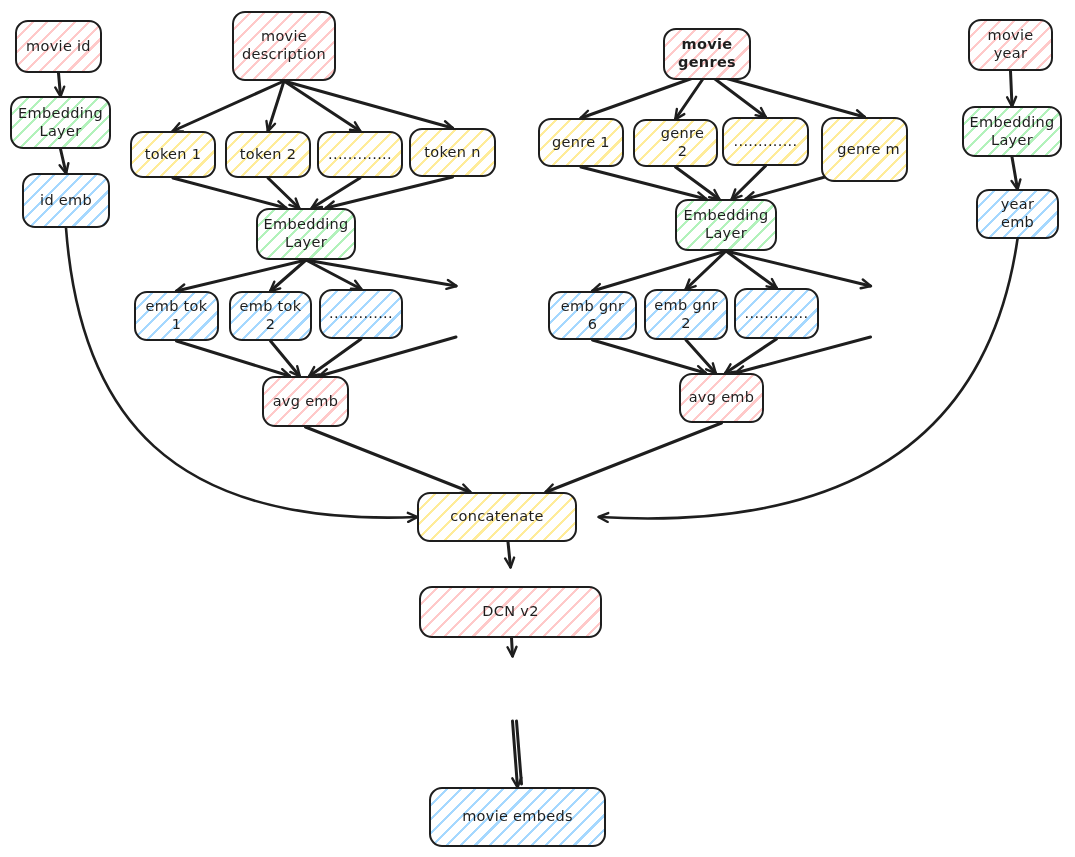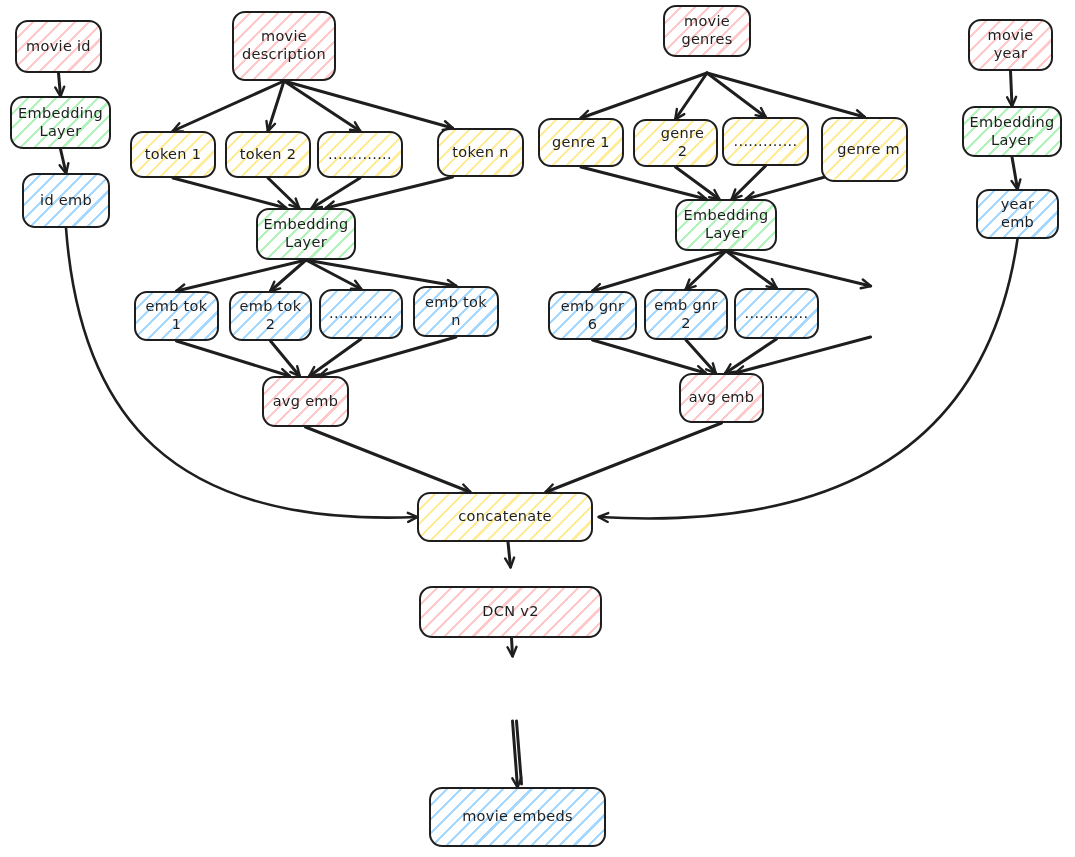--- a/index.html
+++ b/index.html
@@ -112,42 +112,39 @@
       </div>
       <div class="node" style="left: 130px; top: 131px; width: 86px; height: 47px; background-color: rgb(255, 255, 255); background-image: repeating-linear-gradient(135deg, rgb(255, 236, 153) 0px, rgb(255, 236, 153) 2.2px, rgba(0, 0, 0, 0) 2.2px, rgba(0, 0, 0, 0) 10px);">
         <span>token 1</span>
       </div>
       <div class="node" style="left: 225px; top: 131px; width: 86px; height: 47px; background-color: rgb(255, 255, 255); background-image: repeating-linear-gradient(135deg, rgb(255, 236, 153) 0px, rgb(255, 236, 153) 2.2px, rgba(0, 0, 0, 0) 2.2px, rgba(0, 0, 0, 0) 10px);">
         <span>token 2</span>
       </div>
       <div class="node" style="left: 317px; top: 131px; width: 86px; height: 47px; background-color: rgb(255, 255, 255); background-image: repeating-linear-gradient(135deg, rgb(255, 236, 153) 0px, rgb(255, 236, 153) 2.2px, rgba(0, 0, 0, 0) 2.2px, rgba(0, 0, 0, 0) 10px);">
         <span>.............</span>
       </div>
-      <div class="node" style="left: 409px; top: 128px; width: 87px; height: 49px; background-color: rgb(255, 255, 255); background-image: repeating-linear-gradient(135deg, rgb(255, 236, 153) 0px, rgb(255, 236, 153) 2.2px, rgba(0, 0, 0, 0) 2.2px, rgba(0, 0, 0, 0) 10px); margin-left: 28px;">
+      <div class="node" style="left: 409px; top: 128px; width: 87px; height: 49px; background-color: rgb(255, 255, 255); background-image: repeating-linear-gradient(135deg, rgb(255, 236, 153) 0px, rgb(255, 236, 153) 2.2px, rgba(0, 0, 0, 0) 2.2px, rgba(0, 0, 0, 0) 10px);">
         <span>token n</span>
       </div>
       <div class="node" style="left: 256px; top: 208px; width: 100px; height: 52px; background-color: rgb(255, 255, 255); background-image: repeating-linear-gradient(135deg, rgb(178, 242, 187) 0px, rgb(178, 242, 187) 2.2px, rgba(0, 0, 0, 0) 2.2px, rgba(0, 0, 0, 0) 10px);">
         <span>Embedding Layer</span>
       </div>
       <div class="node" style="left: 134px; top: 291px; width: 85px; height: 50px; background-color: rgb(255, 255, 255); background-image: repeating-linear-gradient(135deg, rgb(165, 216, 255) 0px, rgb(165, 216, 255) 2.2px, rgba(0, 0, 0, 0) 2.2px, rgba(0, 0, 0, 0) 10px);">
         <span>emb tok 1</span>
       </div>
       <div class="node" style="left: 229px; top: 291px; width: 83px; height: 50px; background-color: rgb(255, 255, 255); background-image: repeating-linear-gradient(135deg, rgb(165, 216, 255) 0px, rgb(165, 216, 255) 2.2px, rgba(0, 0, 0, 0) 2.2px, rgba(0, 0, 0, 0) 10px);">
         <span>emb tok 2</span>
       </div>
       <div class="node" style="left: 319px; top: 289px; width: 84px; height: 50px; background-color: rgb(255, 255, 255); background-image: repeating-linear-gradient(135deg, rgb(165, 216, 255) 0px, rgb(165, 216, 255) 2.2px, rgba(0, 0, 0, 0) 2.2px, rgba(0, 0, 0, 0) 10px);">
         <span>.............</span>
       </div>
-      <div class="node" style="left: 413px; top: 286px; width: 86px; height: 51px; background-color: rgb(255, 255, 255); background-image: repeating-linear-gradient(135deg, rgb(165, 216, 255) 0px, rgb(165, 216, 255) 2.2px, rgba(0, 0, 0, 0) 2.2px, rgba(0, 0, 0, 0) 10px);">
-        <span>emb tok n</span>
-      </div>
       <div class="node" style="left: 262px; top: 376px; width: 87px; height: 51px; background-color: rgb(255, 255, 255); background-image: repeating-linear-gradient(135deg, rgb(255, 201, 201) 0px, rgb(255, 201, 201) 2.2px, rgba(0, 0, 0, 0) 2.2px, rgba(0, 0, 0, 0) 10px);">
         <span>avg emb</span>
       </div>
-      <div class="node" style="left: 663px; top: 5px; width: 88px; height: 52px; background-color: rgb(255, 255, 255); background-image: repeating-linear-gradient(135deg, rgb(255, 201, 201) 0px, rgb(255, 201, 201) 2.2px, rgba(0, 0, 0, 0) 2.2px, rgba(0, 0, 0, 0) 10px);">
+      <div class="node" style="left: 663px; top: 28px; width: 88px; height: 52px; background-color: rgb(255, 255, 255); background-image: repeating-linear-gradient(135deg, rgb(255, 201, 201) 0px, rgb(255, 201, 201) 2.2px, rgba(0, 0, 0, 0) 2.2px, rgba(0, 0, 0, 0) 10px); font-weight: bold;">
         <span>movie genres</span>
       </div>
       <div class="node" style="left: 538px; top: 118px; width: 86px; height: 49px; background-color: rgb(255, 255, 255); background-image: repeating-linear-gradient(135deg, rgb(255, 236, 153) 0px, rgb(255, 236, 153) 2.2px, rgba(0, 0, 0, 0) 2.2px, rgba(0, 0, 0, 0) 10px);">
         <span>genre 1</span>
       </div>
       <div class="node" style="left: 633px; top: 119px; width: 85px; height: 48px; background-color: rgb(255, 255, 255); background-image: repeating-linear-gradient(135deg, rgb(255, 236, 153) 0px, rgb(255, 236, 153) 2.2px, rgba(0, 0, 0, 0) 2.2px, rgba(0, 0, 0, 0) 10px); padding-left: 20px;">
         <span>genre 2</span>
       </div>
       <div class="node" style="left: 722px; top: 117px; width: 87px; height: 49px; background-color: rgb(255, 255, 255); background-image: repeating-linear-gradient(135deg, rgb(255, 236, 153) 0px, rgb(255, 236, 153) 2.2px, rgba(0, 0, 0, 0) 2.2px, rgba(0, 0, 0, 0) 10px);">
         <span>.............</span>
@@ -172,21 +169,21 @@
       </div>
       <div class="node" style="left: 968px; top: 19px; width: 85px; height: 52px; background-color: rgb(255, 255, 255); background-image: repeating-linear-gradient(135deg, rgb(255, 201, 201) 0px, rgb(255, 201, 201) 2.2px, rgba(0, 0, 0, 0) 2.2px, rgba(0, 0, 0, 0) 10px);">
         <span>movie year</span>
       </div>
       <div class="node" style="left: 962px; top: 106px; width: 100px; height: 51px; background-color: rgb(255, 255, 255); background-image: repeating-linear-gradient(135deg, rgb(178, 242, 187) 0px, rgb(178, 242, 187) 2.2px, rgba(0, 0, 0, 0) 2.2px, rgba(0, 0, 0, 0) 10px);">
         <span>Embedding Layer</span>
       </div>
       <div class="node" style="left: 976px; top: 189px; width: 83px; height: 50px; background-color: rgb(255, 255, 255); background-image: repeating-linear-gradient(135deg, rgb(165, 216, 255) 0px, rgb(165, 216, 255) 2.2px, rgba(0, 0, 0, 0) 2.2px, rgba(0, 0, 0, 0) 10px);">
         <span>year emb</span>
       </div>
-      <div class="node" style="left: 417px; top: 492px; width: 176px; height: 50px; background-color: rgb(255, 255, 255); background-image: repeating-linear-gradient(135deg, rgb(255, 236, 153) 0px, rgb(255, 236, 153) 2.2px, rgba(0, 0, 0, 0) 2.2px, rgba(0, 0, 0, 0) 10px);">
+      <div class="node" style="left: 417px; top: 492px; width: 160px; height: 50px; background-color: rgb(255, 255, 255); background-image: repeating-linear-gradient(135deg, rgb(255, 236, 153) 0px, rgb(255, 236, 153) 2.2px, rgba(0, 0, 0, 0) 2.2px, rgba(0, 0, 0, 0) 10px);">
         <span>concatenate</span>
       </div>
       <div class="node" style="left: 419px; top: 586px; width: 183px; height: 52px; background-color: rgb(255, 255, 255); background-image: repeating-linear-gradient(135deg, rgb(255, 201, 201) 0px, rgb(255, 201, 201) 2.2px, rgba(0, 0, 0, 0) 2.2px, rgba(0, 0, 0, 0) 10px);">
         <span>DCN v2</span>
       </div>
       <div class="node" style="left: 429px; top: 787px; width: 177px; height: 60px; background-color: rgb(255, 255, 255); background-image: repeating-linear-gradient(135deg, rgb(165, 216, 255) 0px, rgb(165, 216, 255) 2.2px, rgba(0, 0, 0, 0) 2.2px, rgba(0, 0, 0, 0) 10px);">
         <span>movie embeds</span>
       </div>
     </div>
 </div>

